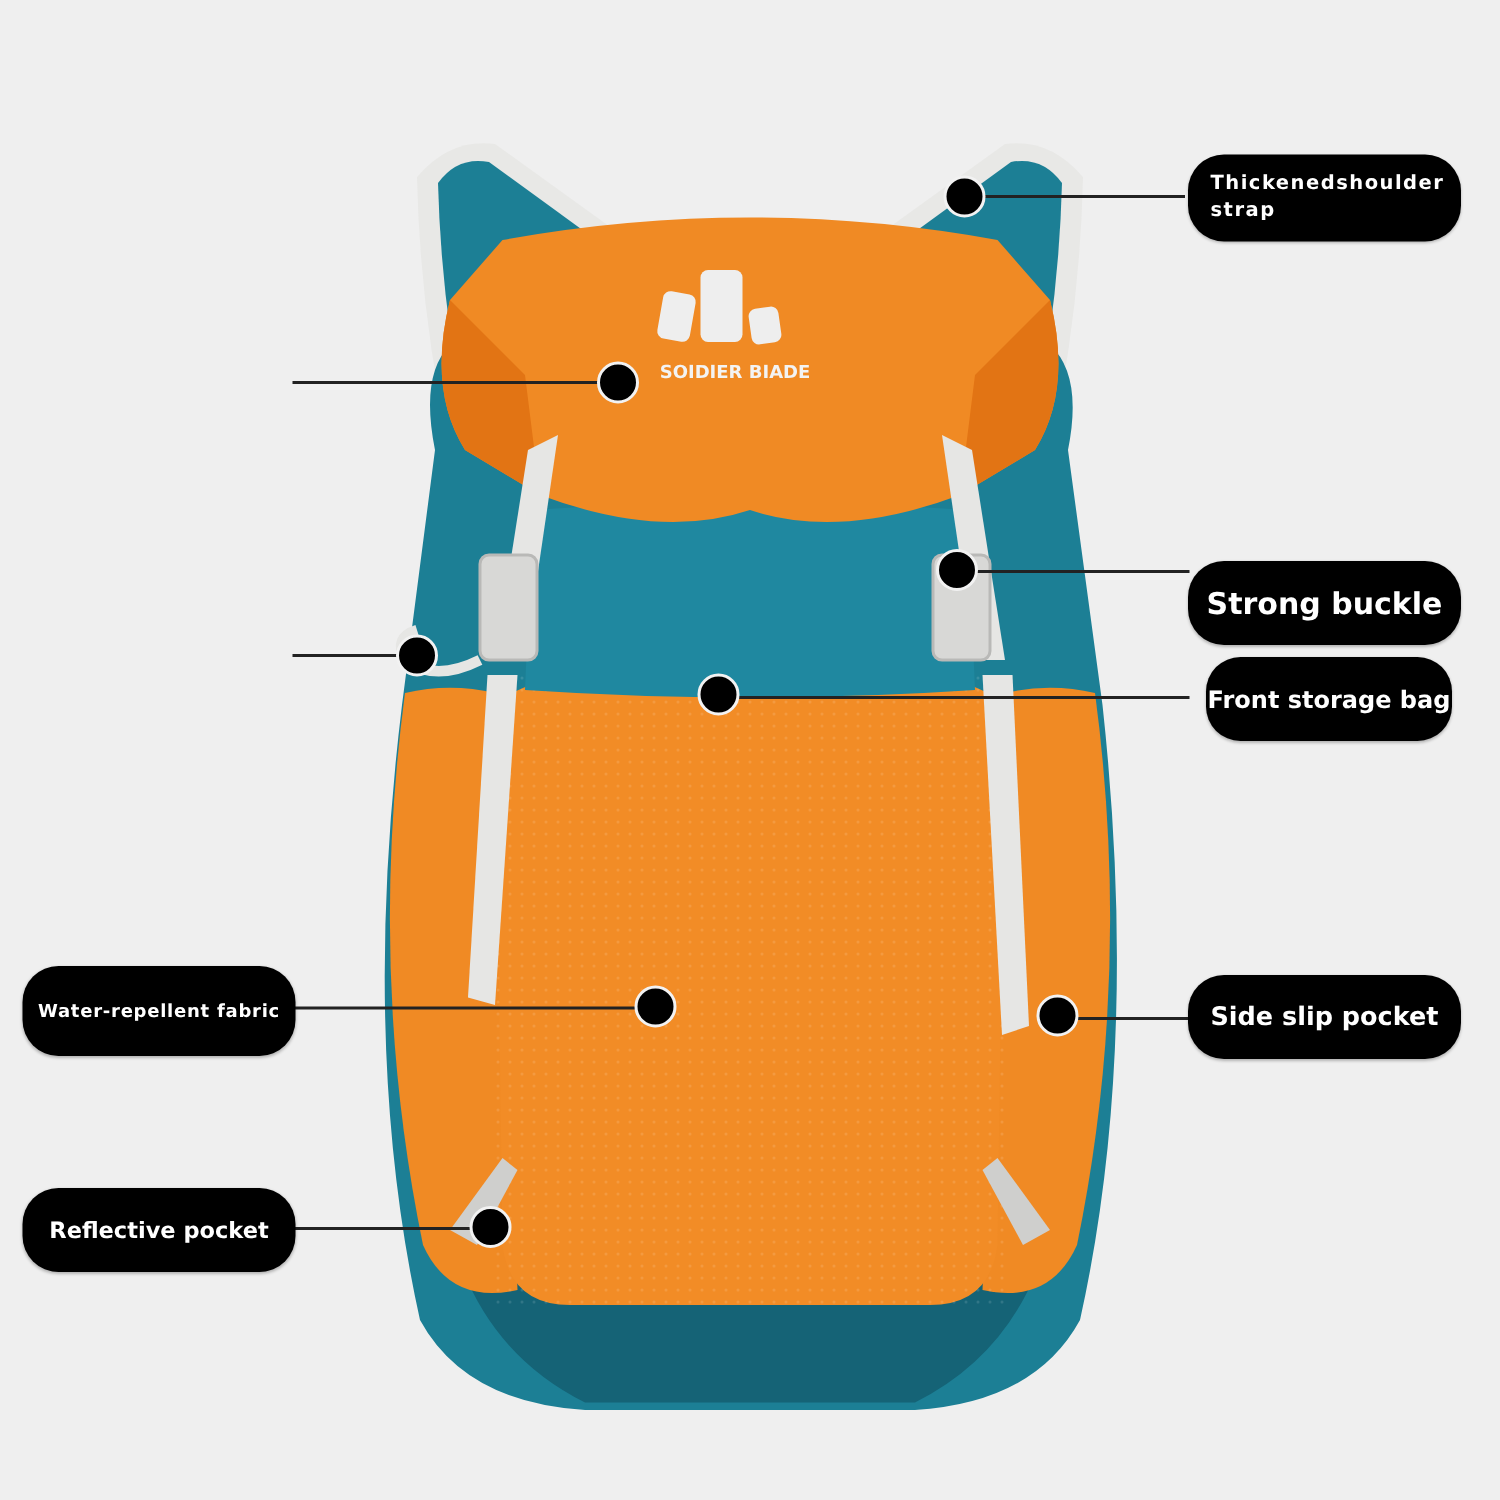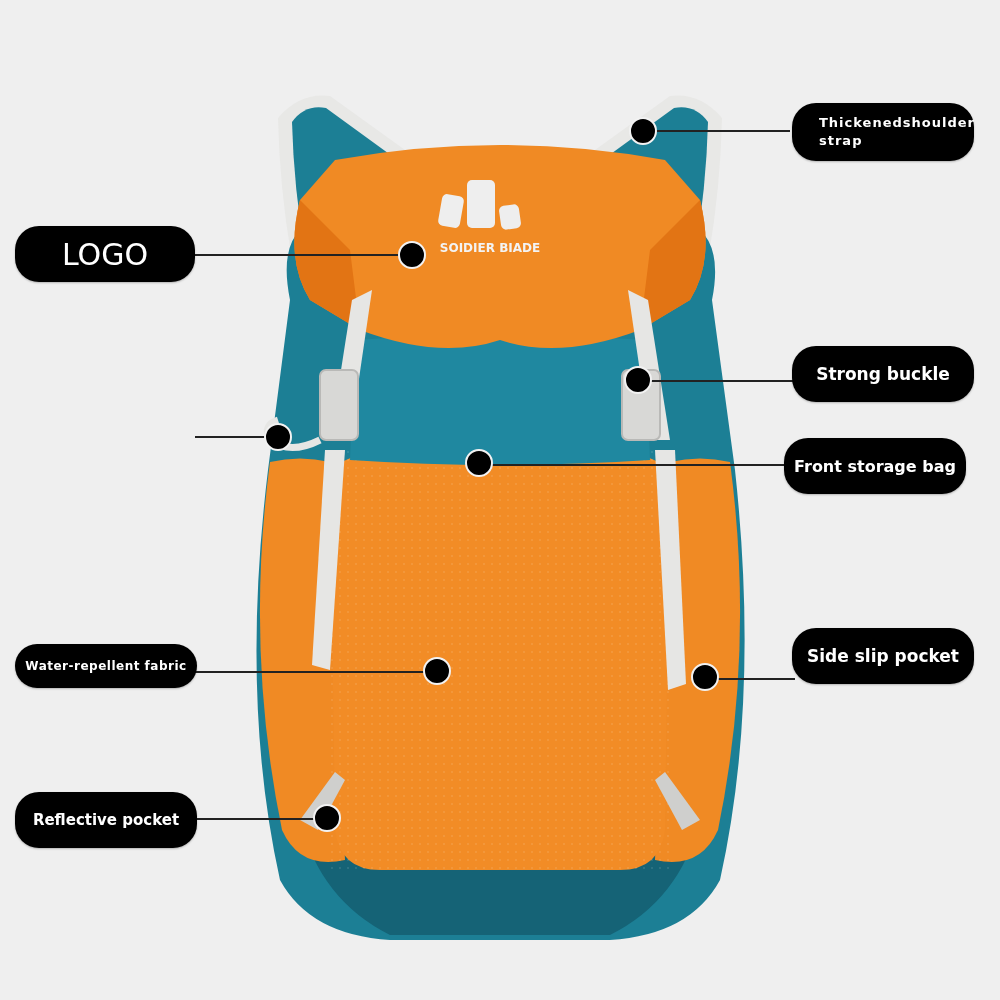--- a/index.html
+++ b/index.html
@@ -89,34 +89,31 @@
 
   <div class="dot" style="left:643px;top:131px;"></div>
   <div class="dot" style="left:412px;top:255px;"></div>
   <div class="dot" style="left:638px;top:380px;"></div>
   <div class="dot" style="left:278px;top:437px;"></div>
   <div class="dot" style="left:479px;top:463px;"></div>
   <div class="dot" style="left:437px;top:671px;"></div>
   <div class="dot" style="left:705px;top:677px;"></div>
   <div class="dot" style="left:327px;top:818px;"></div>
 
-  <div class="pill" style="left:792px;top:103px;width:182px;height:58px;font-size:13px;letter-spacing:1px;justify-content:flex-start;padding-left:27px;box-sizing:border-box;line-height:18px;">
+  <div class="pill" style="left:792px;top:103px;width:182px;height:58px;font-size:13px;letter-spacing:1px;justify-content:flex-start;padding-left:15px;box-sizing:border-box;line-height:18px;">
     <span style="width:140px;">Thickenedshoulder strap</span>
   </div>
-  <div class="pill" style="left:15px;top:226px;width:180px;height:56px;font-size:30px;font-weight:normal;">
-    <span>LOGO</span>
-  </div>
-  <div class="pill" style="left:792px;top:346px;width:182px;height:56px;font-size:17px;">
+  <div class="pill" style="left:792px;top:374px;width:182px;height:56px;font-size:20px;">
     <span>Strong buckle</span>
   </div>
-  <div class="pill" style="left:784px;top:438px;width:182px;height:56px;font-size:16px;">
+  <div class="pill" style="left:804px;top:438px;width:164px;height:56px;font-size:16px;border-radius:23px;">
     <span>Front storage bag</span>
   </div>
-  <div class="pill" style="left:15px;top:644px;width:182px;height:44px;font-size:12px;letter-spacing:0.5px;justify-content:center;">
+  <div class="pill" style="left:15px;top:644px;width:182px;height:60px;font-size:12px;letter-spacing:0.5px;justify-content:center;">
     <span>Water-repellent fabric</span>
   </div>
-  <div class="pill" style="left:792px;top:628px;width:182px;height:56px;font-size:17px;">
+  <div class="pill" style="left:792px;top:650px;width:182px;height:56px;font-size:17px;">
     <span>Side slip pocket</span>
   </div>
   <div class="pill" style="left:15px;top:792px;width:182px;height:56px;font-size:15px;">
     <span>Reflective pocket</span>
   </div>
 </div>
 
 </body></html>

